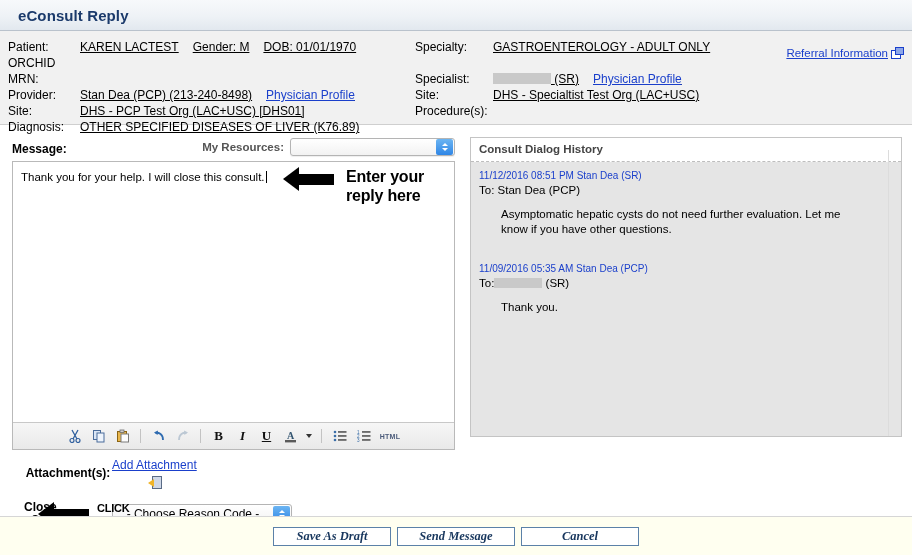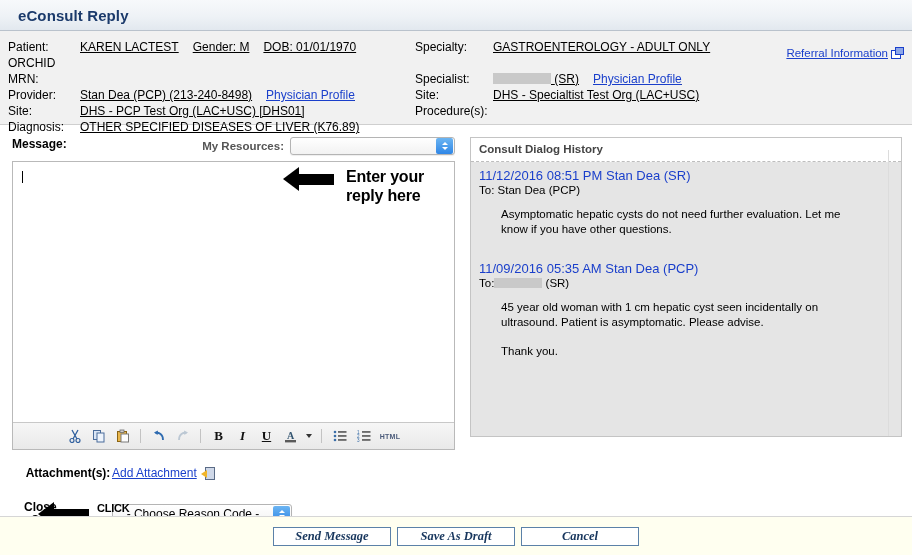--- a/index.html
+++ b/index.html
@@ -56,21 +56,21 @@
   .popicon{display:inline-block;width:13px;height:12px;position:relative;}
   .popicon i{position:absolute;display:block;border:1px solid #1a3fcb;background:#fff;}
   .popicon i.b{left:0;top:3px;width:8px;height:7px;}
   .popicon i.a{left:4px;top:0;width:7px;height:6px;background:#8ea7e8;}
 
   
   .main{display:flex;padding:0 0 0 0;height:371px;box-sizing:border-box;background:#fff;}
   .leftpane{width:465px;flex:none;padding:12px 0 0 12px;box-sizing:border-box;}
   .rightpane{flex:1;padding:12px 10px 0 5px;box-sizing:border-box;}
 
-  .msgrow{display:flex;align-items:flex-start;height:19px;margin-bottom:5px;padding-right:10px;}
+  .msgrow{display:flex;align-items:flex-end;height:19px;margin-bottom:5px;padding-right:10px;}
   .msglabel{font-weight:bold;font-size:12px;}
   .resrow{margin-left:auto;display:flex;align-items:center;gap:6px;}
   .reslabel{font-weight:bold;color:#555;font-size:11.5px;}
 
   
   .macselect{
     position:relative;height:18px;box-sizing:border-box;
     background:linear-gradient(to bottom,#ffffff,#f2f2f2);
     border:1px solid #b4b4b4;border-radius:3px;
     box-shadow:0 1px 1px rgba(0,0,0,.07);
@@ -141,34 +141,34 @@
   }
   .histhead{
     padding:5px 8px 6px 8px;font-size:11.5px;color:#444;font-weight:bold;
     border-bottom:1px dashed #bdbdbd;background:#fff;
   }
   .histbody{padding:6px 10px 0 8px;position:relative;}
   .histbody:after{
     content:"";position:absolute;right:12px;top:-12px;bottom:-160px;width:1px;background:#dcdcdc;
   }
   .entry{margin-bottom:4px;}
-  .entry .meta{color:#1a3fcb;font-size:13px;line-height:15px;}
+  .entry .meta{color:#1a3fcb;font-size:10px;line-height:15px;}
   .entry .to{color:#000;font-size:11.5px;line-height:15px;}
   .entry .body{
     margin:9px 0 0 22px;font-size:11.5px;line-height:15px;color:#000;
     padding-right:26px;
   }
   .entry .body p{margin:0 0 14px 0;}
   .entry .body p:last-child{margin-bottom:0;}
   .spacer20{height:20px;}
 
   
   .attachrow{display:flex;align-items:center;padding:11px 0 0 12px;height:24px;text-align:center;}
   .attachlbl{font-weight:bold;font-size:12px;width:88px;flex:none;}
-  .attlink{display:flex;align-items:center;gap:4px;}
+  .attlink{display:flex;align-items:center;gap:4px;flex-direction:column;}
   .att-icon{display:inline-block;width:13px;height:12px;position:relative;}
   .att-icon .pg{position:absolute;left:4px;top:0;width:8px;height:11px;background:#cfd8e8;border:1px solid #5a6b86;}
   .att-icon .ar{
     position:absolute;left:0;top:3px;width:0;height:0;
     border-top:4px solid transparent;border-bottom:4px solid transparent;border-right:6px solid #f0b429;
   }
 
   .closerow{display:flex;align-items:center;padding:16px 0 0 12px;position:relative;}
   .closelbl{font-weight:bold;font-size:12px;width:88px;flex:none;line-height:13px;}
   #anno-click{display:flex;align-items:center;margin-left:14px;}
@@ -272,21 +272,21 @@
             <span class="stepper">
                 <span class="up"></span>
                 <span class="dn"></span>
               </span>
           </span>
         </span>
       </div>
 
       <div class="editor">
         <div class="editor-body">
-          <span class="caret"></span>
+          <span class="typed">Thank you for your help.  I will close this consult.</span><span class="caret"></span>
 
           <div class="anno" id="anno-reply">
             <span class="arrow">
                 <span class="head"></span>
                 <span class="tail"></span>
               </span>
             <span class="atext">
               <span>Enter your</span><br>
               <span>reply here</span>
             </span>
@@ -417,29 +417,28 @@
 
           <div class="spacer20"></div>
 
           <div class="entry">
             <div class="meta">11/09/2016 05:35 AM Stan Dea (PCP)</div>
             <div class="to">
               <span>To:</span><span class="redact sm"></span>
               <span>(SR)</span>
             </div>
             <div class="body">
-              <p>45 year old woman with 1 cm hepatic cyst seen incidentally on ultrasound. Patient is asymptomatic. Please advise.</p>
               <p>Thank you.</p>
             </div>
           </div>
 
         </div>
       </div>
     </div>
   </div>
 
   <div class="footer">
+    <div class="fbtn">Save As Draft</div>
     <div class="fbtn">Send Message</div>
-    <div class="fbtn">Save As Draft</div>
     <div class="fbtn">Cancel</div>
   </div>
 
 </div>
 
 </body></html>

